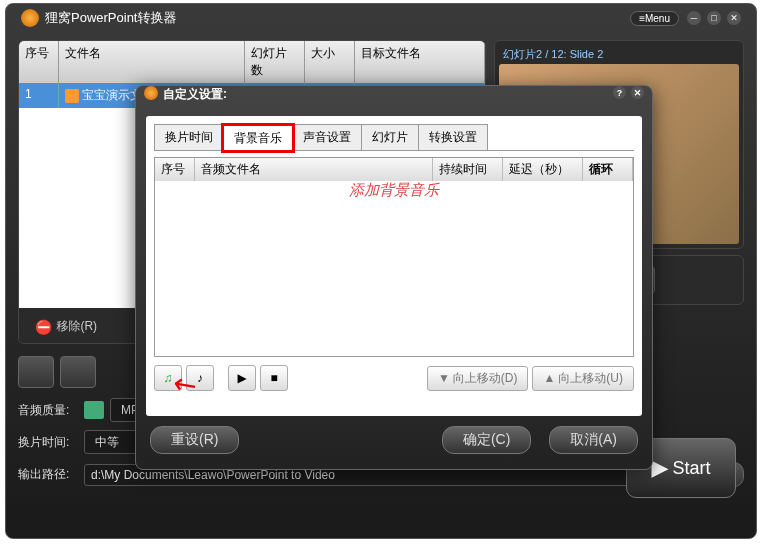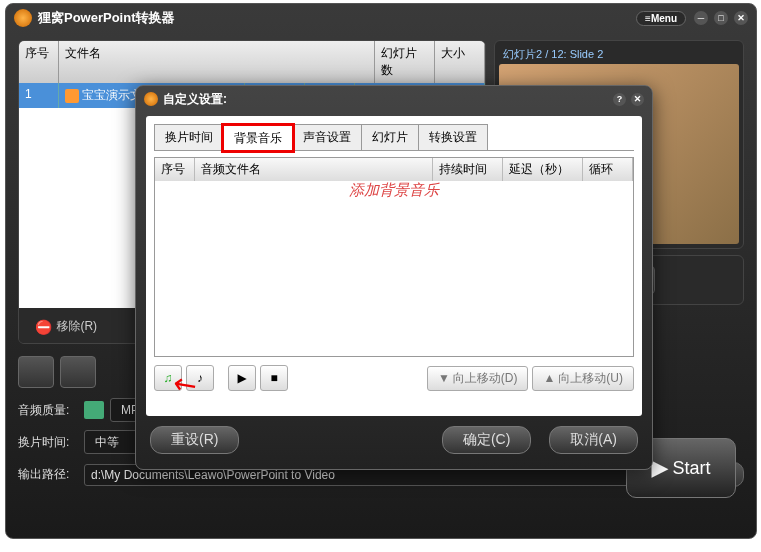--- a/index.html
+++ b/index.html
@@ -1,20 +1,20 @@
 <!DOCTYPE html>
 <html><head>
 <meta charset="utf-8">
 <style>
 * { box-sizing: border-box; margin: 0; padding: 0; font-family: "Microsoft YaHei", SimSun, sans-serif; }
 body { background: #fff; width: 761px; height: 552px; overflow: hidden; position: relative; }
 
 
 .main-window { position: absolute; left: 5px; top: 3px; width: 752px; height: 536px; background: linear-gradient(to bottom, #3a3a3a, #1a1a1a); border-radius: 8px; border: 1px solid #555; }
-.main-titlebar { height: 28px; display: flex; align-items: center; padding: 0 8px; color: #fff; font-size: 13px; font-weight: bold; }
+.main-titlebar { height: 28px; display: flex; align-items: center; padding: 0 15px; color: #fff; font-size: 13px; font-weight: normal; }
 .main-titlebar .logo { width: 18px; height: 18px; background: radial-gradient(circle, #ffb347, #cc6600); border-radius: 50%; margin-right: 6px; }
 .main-titlebar .menu-btn { margin-left: auto; font-size: 10px; border: 1px solid #666; border-radius: 10px; padding: 1px 8px; background: #2a2a2a; }
 .main-titlebar .win-btns { display: flex; gap: 6px; margin-left: 8px; }
 .main-titlebar .win-btns span { width: 14px; height: 14px; border-radius: 50%; background: #555; display: flex; align-items: center; justify-content: center; font-size: 9px; }
 
 .main-body { padding: 8px 12px; display: flex; gap: 8px; height: 320px; }
 .left-panel { flex: 1; background: #2a2a2a; border-radius: 6px; border: 1px solid #444; overflow: hidden; }
 .file-table-header { display: flex; background: linear-gradient(#eee, #ccc); font-size: 12px; }
 .file-table-header > div { padding: 4px 6px; border-right: 1px solid #999; }
 .col-num { width: 40px; }
@@ -49,39 +49,39 @@
 .form-row .preset-icon { width: 20px; height: 18px; background: #4a7; border-radius: 2px; }
 .output-path { flex: 1; }
 .folder-btn { width: 24px; height: 20px; background: linear-gradient(#fc6,#c80); border: 1px solid #960; border-radius: 2px; }
 .open-btn { padding: 3px 14px; background: linear-gradient(#555,#333); border: 1px solid #666; border-radius: 10px; color: #ddd; font-size: 12px; }
 
 .start-btn { position: absolute; right: 20px; bottom: 40px; width: 110px; height: 60px; background: linear-gradient(#666,#222); border-radius: 10px; border: 1px solid #777; color: #fff; font-size: 18px; display: flex; align-items: center; justify-content: center; gap: 4px; }
 .start-btn .arrow { font-size: 22px; }
 
 
 .dialog { position: absolute; left: 135px; top: 85px; width: 518px; height: 385px; background: linear-gradient(to bottom, #444, #222); border-radius: 8px; border: 1px solid #666; box-shadow: 0 4px 20px rgba(0,0,0,.6); z-index: 10; }
-.dialog-titlebar { height: 26px; display: flex; align-items: center; padding: 0 8px; color: #fff; font-size: 12px; font-weight: bold; }
+.dialog-titlebar { height: 26px; display: flex; align-items: flex-start; padding: 0 8px; color: #fff; font-size: 12px; font-weight: bold; }
 .dialog-titlebar .logo { width: 14px; height: 14px; background: radial-gradient(circle,#ffb347,#cc6600); border-radius: 50%; margin-right: 5px; }
 .dialog-titlebar .win-btns { margin-left: auto; display: flex; gap: 5px; }
 .dialog-titlebar .win-btns span { width: 13px; height: 13px; border-radius: 50%; background: #555; font-size: 9px; display: flex; align-items: center; justify-content: center; }
 
 .dialog-body { margin: 4px 10px; background: #fff; border-radius: 3px; height: 300px; padding: 8px; position: relative; }
 .tabs { display: flex; font-size: 12px; border-bottom: 1px solid #999; }
 .tab { padding: 4px 10px; border: 1px solid #999; border-bottom: none; background: #eee; margin-right: -1px; cursor: pointer; }
 .tab.active { background: #fff; position: relative; top: 1px; }
 .tab.highlighted { outline: 3px solid #e00; outline-offset: -1px; }
 
 .audio-table { margin-top: 6px; border: 1px solid #999; height: 200px; background: #fff; }
 .audio-header { display: flex; background: linear-gradient(#f8f8f8,#ddd); font-size: 12px; }
 .audio-header > div { padding: 3px 6px; border-right: 1px solid #bbb; }
 .ah-num { width: 40px; }
 .ah-name { flex: 1; }
 .ah-dur { width: 70px; }
 .ah-delay { width: 80px; }
-.ah-loop { width: 50px; }
+.ah-loop { width: 50px; font-weight: bold; }
 .audio-body { height: 170px; display: flex; align-items: flex-start; justify-content: center; }
 .audio-placeholder { color: #d44; font-style: italic; font-family: "KaiTi", serif; font-size: 15px; }
 
 .dialog-toolbar { display: flex; gap: 4px; margin-top: 8px; align-items: center; }
 .tbtn { width: 28px; height: 26px; border: 1px solid #aaa; background: linear-gradient(#fff,#ddd); border-radius: 3px; display: flex; align-items: center; justify-content: center; font-size: 12px; }
 .tbtn.green { color: #2a2; font-weight: bold; }
 .move-btn { padding: 3px 10px; border: 1px solid #aaa; background: linear-gradient(#fff,#ddd); border-radius: 3px; font-size: 12px; color: #777; display: flex; align-items: center; gap: 3px; }
 .spacer { flex: 1; }
 
 .red-arrow { position: absolute; left: 27px; bottom: 15px; font-size: 28px; color: #e00; transform: rotate(-35deg); pointer-events: none; }
@@ -105,20 +105,21 @@
     </span>
   </div>
 
   <div class="main-body">
     <div class="left-panel">
       <div class="file-table-header">
         <div class="col-num">序号</div>
         <div class="col-name">文件名</div>
         <div class="col-slides">幻灯片数</div>
         <div class="col-size">大小</div>
+        <div class="col-target">目标文件名</div>
       </div>
       <div class="file-row">
         <div class="col-num">1</div>
         <div class="col-name"><span class="icon"></span><span>宝宝演示文稿3</span></div>
         <div class="col-slides"></div>
         <div class="col-size"></div>
         <div class="col-target">宝宝演示文稿3</div>
       </div>
       <div class="empty"></div>
       <div class="left-toolbar">

